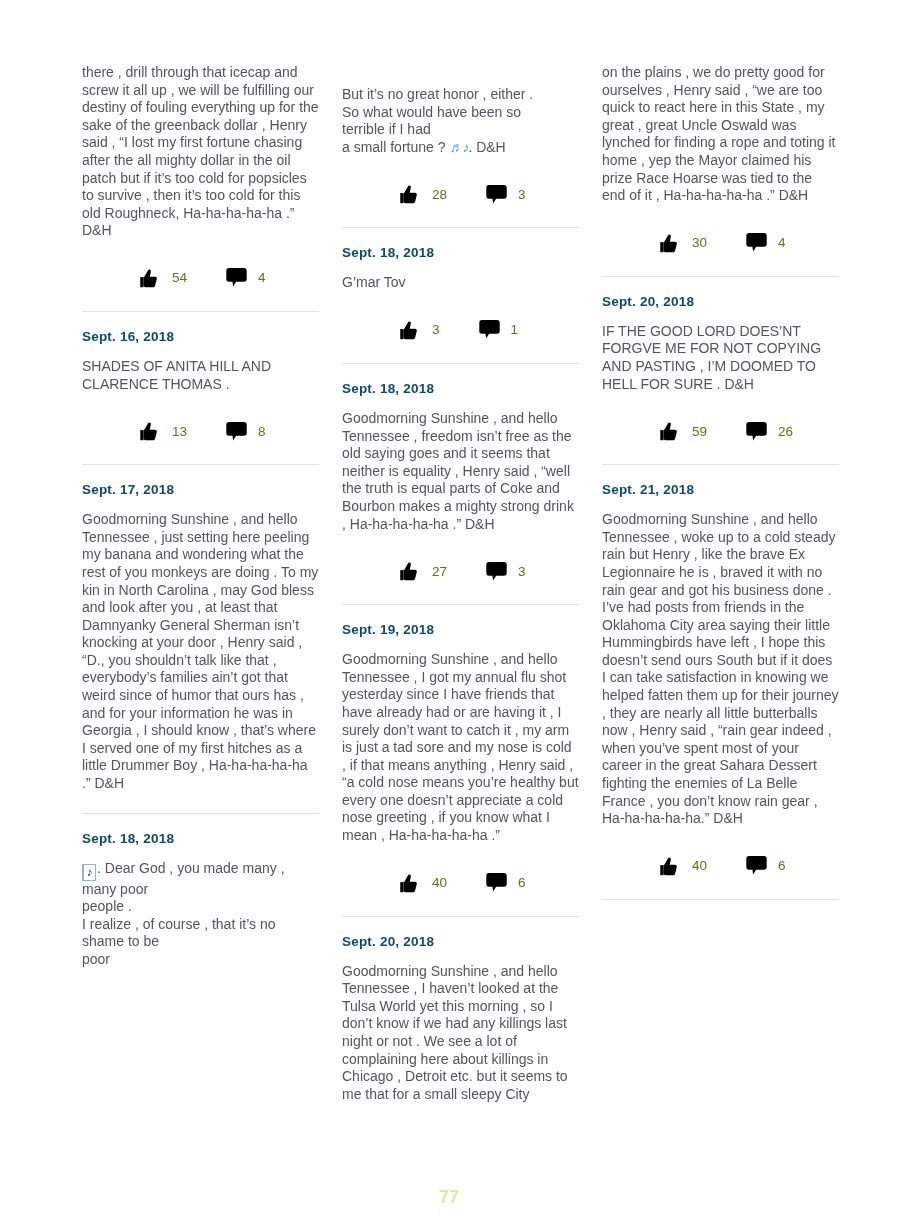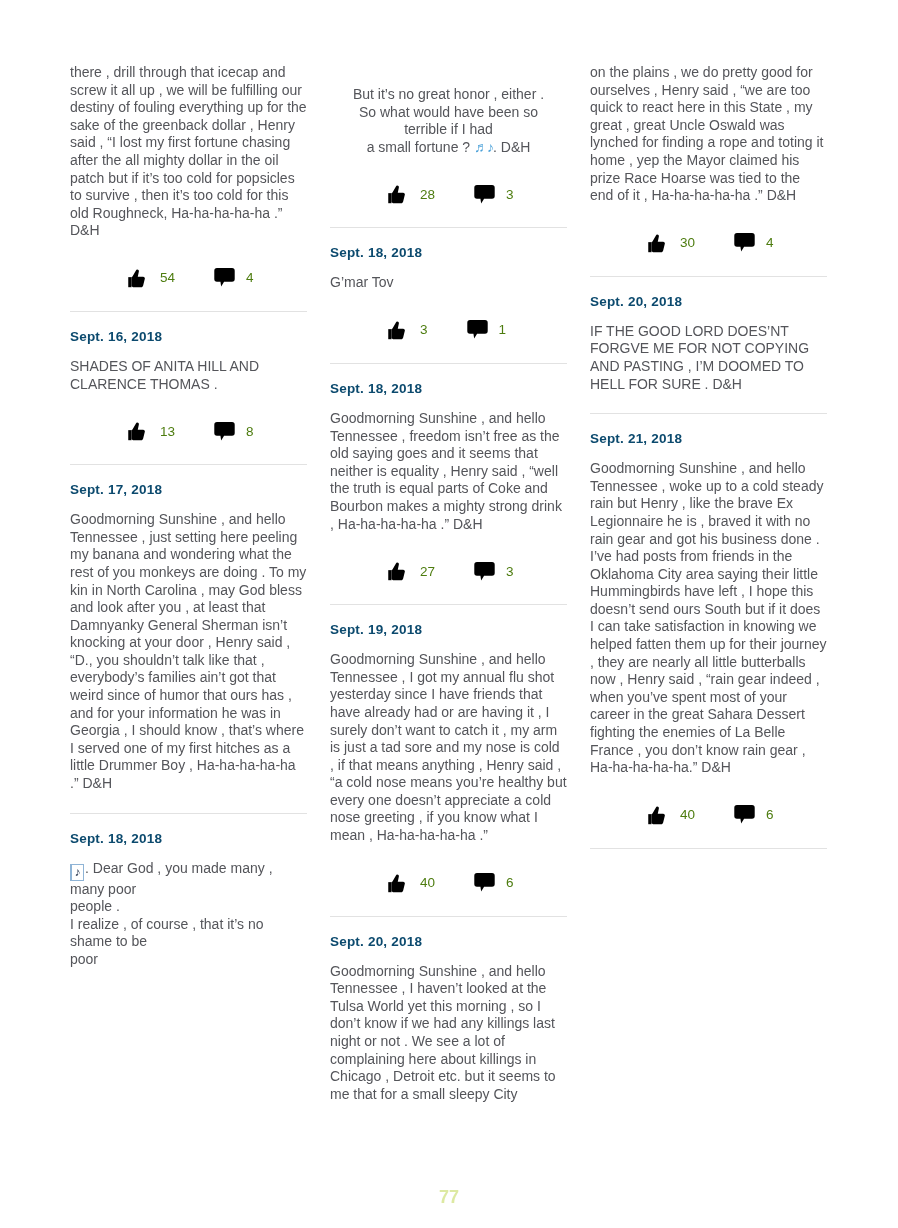--- a/index.html
+++ b/index.html
@@ -4,29 +4,30 @@
 <style>
   * { box-sizing: border-box; }
   html, body { margin: 0; padding: 0; background: #ffffff; }
   .page {
     position: relative;
     width: 898px;
     height: 1228px;
     background: #ffffff;
     font-family: "Liberation Sans", sans-serif;
     overflow: hidden;
+    padding-left: 12px;
   }
   .columns {
     display: flex;
     gap: 23px;
     padding: 64px 71px 0 70px;
   }
   .col { width: 237px; flex: 0 0 237px; }
   .post { margin: 0; }
-  .offset-top { margin-top: 22px; text-align: center; }
+  .offset-top { margin-top: 22px; }
   .post-date {
     font-size: 13.5px;
     font-weight: bold;
     color: #0c4a6e;
     margin: 17px 0 14px 0;
     letter-spacing: 0.2px;
   }
   .post-text {
     font-size: 14px;
     line-height: 17.6px;
@@ -268,20 +269,34 @@
               </svg>
             <span class="count">4</span>
           </span>
         </div>
         <hr class="divider">
       </article>
 
       <article class="post">
         <h3 class="post-date">Sept. 20, 2018</h3>
         <p class="post-text">IF THE GOOD LORD DOES’NT FORGVE ME FOR NOT COPYING AND PASTING , I’M DOOMED TO HELL FOR SURE . D&amp;H</p>
+        <div class="engagement">
+          <span class="like-group">
+            <svg class="icon-svg" width="26" height="26">
+                <use href="#sym-like"></use>
+              </svg>
+            <span class="count">59</span>
+          </span>
+          <span class="comment-group">
+            <svg class="icon-svg" width="25" height="25">
+                <use href="#sym-comment"></use>
+              </svg>
+            <span class="count">26</span>
+          </span>
+        </div>
         <hr class="divider">
       </article>
 
       <article class="post">
         <h3 class="post-date">Sept. 21, 2018</h3>
         <p class="post-text">Goodmorning Sunshine , and hello Tennessee , woke up to a cold steady rain but Henry , like the brave Ex Legionnaire he is , braved it with no rain gear and got his business done . I’ve had posts from friends in the Oklahoma City area saying their little Hummingbirds have left , I hope this doesn’t send ours South but if it does I can take satisfaction in knowing we helped fatten them up for their journey , they are nearly all little butterballs now , Henry said , “rain gear indeed , when you’ve spent most of your career in the great Sahara Dessert fighting the enemies of La Belle France , you don’t know rain gear , Ha-ha-ha-ha-ha.” D&amp;H</p>
         <div class="engagement">
           <span class="like-group">
             <svg class="icon-svg" width="26" height="26">
                 <use href="#sym-like"></use>

